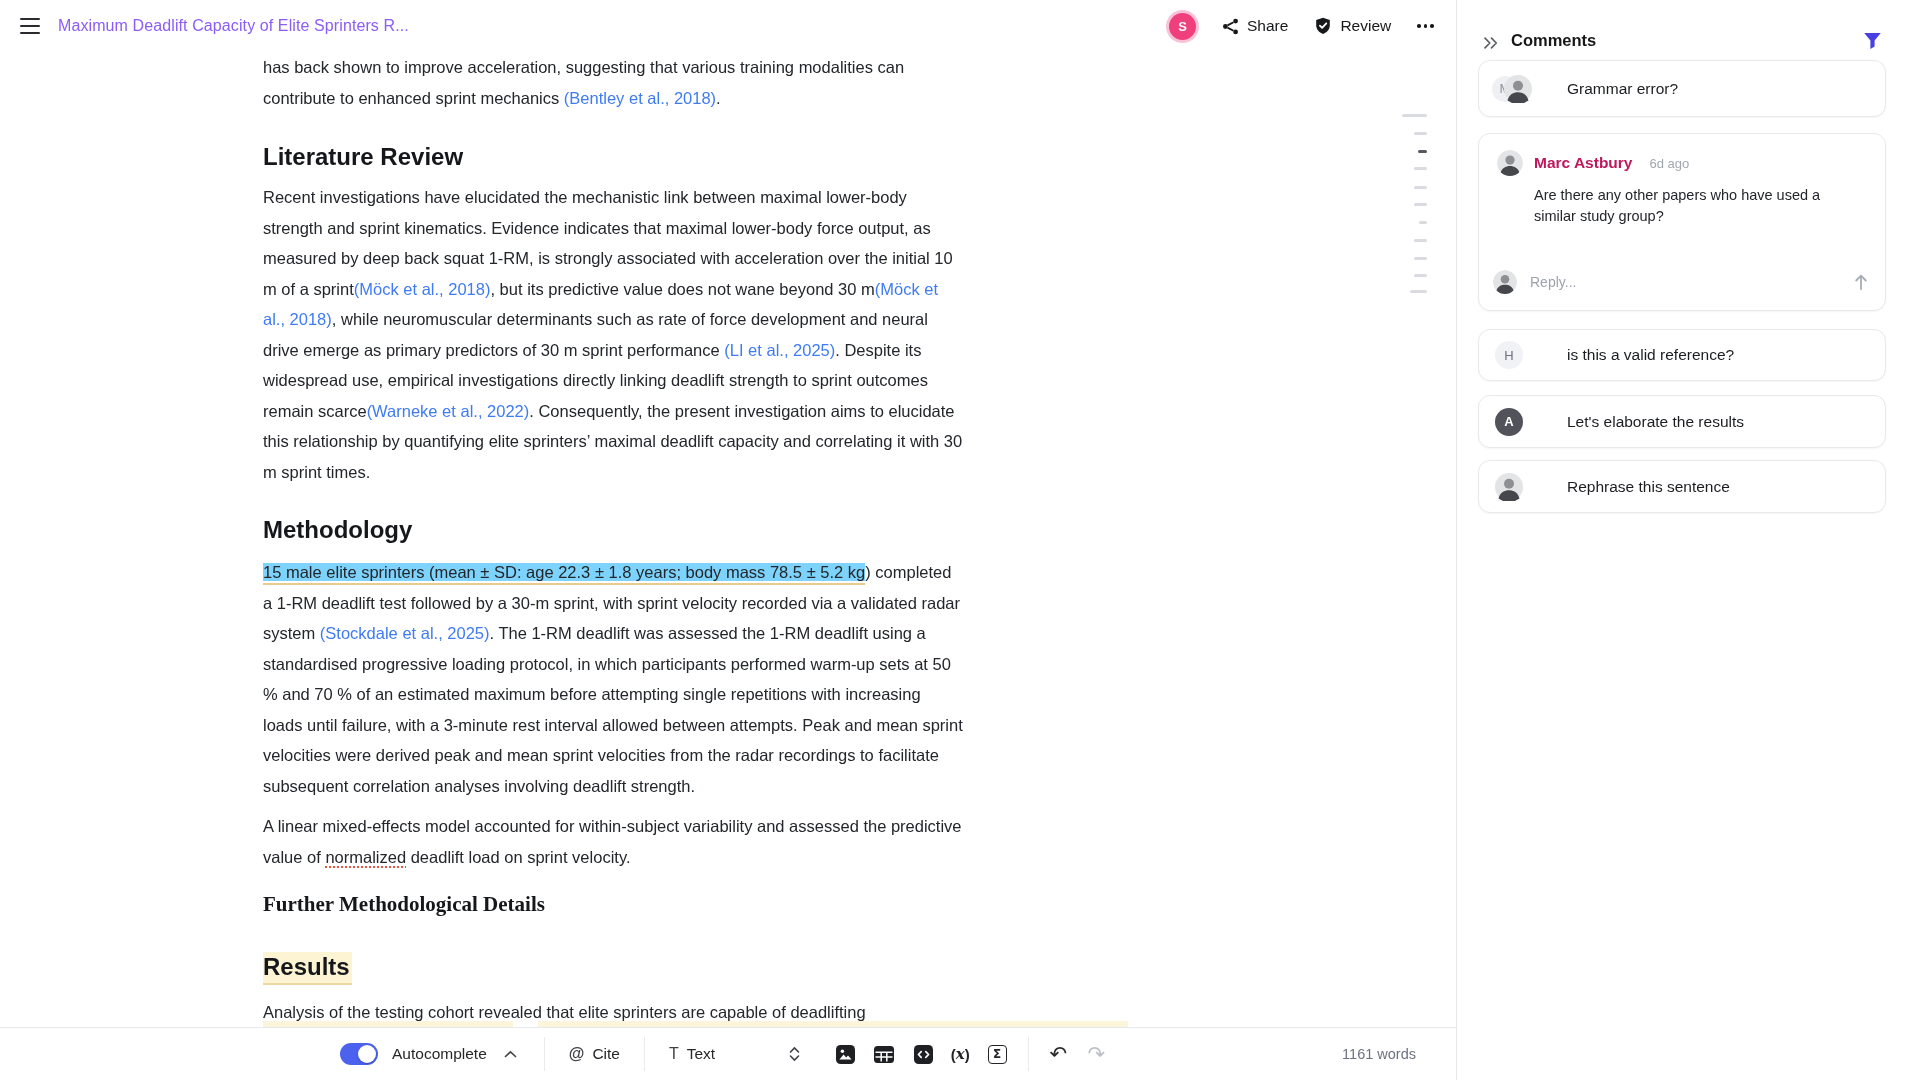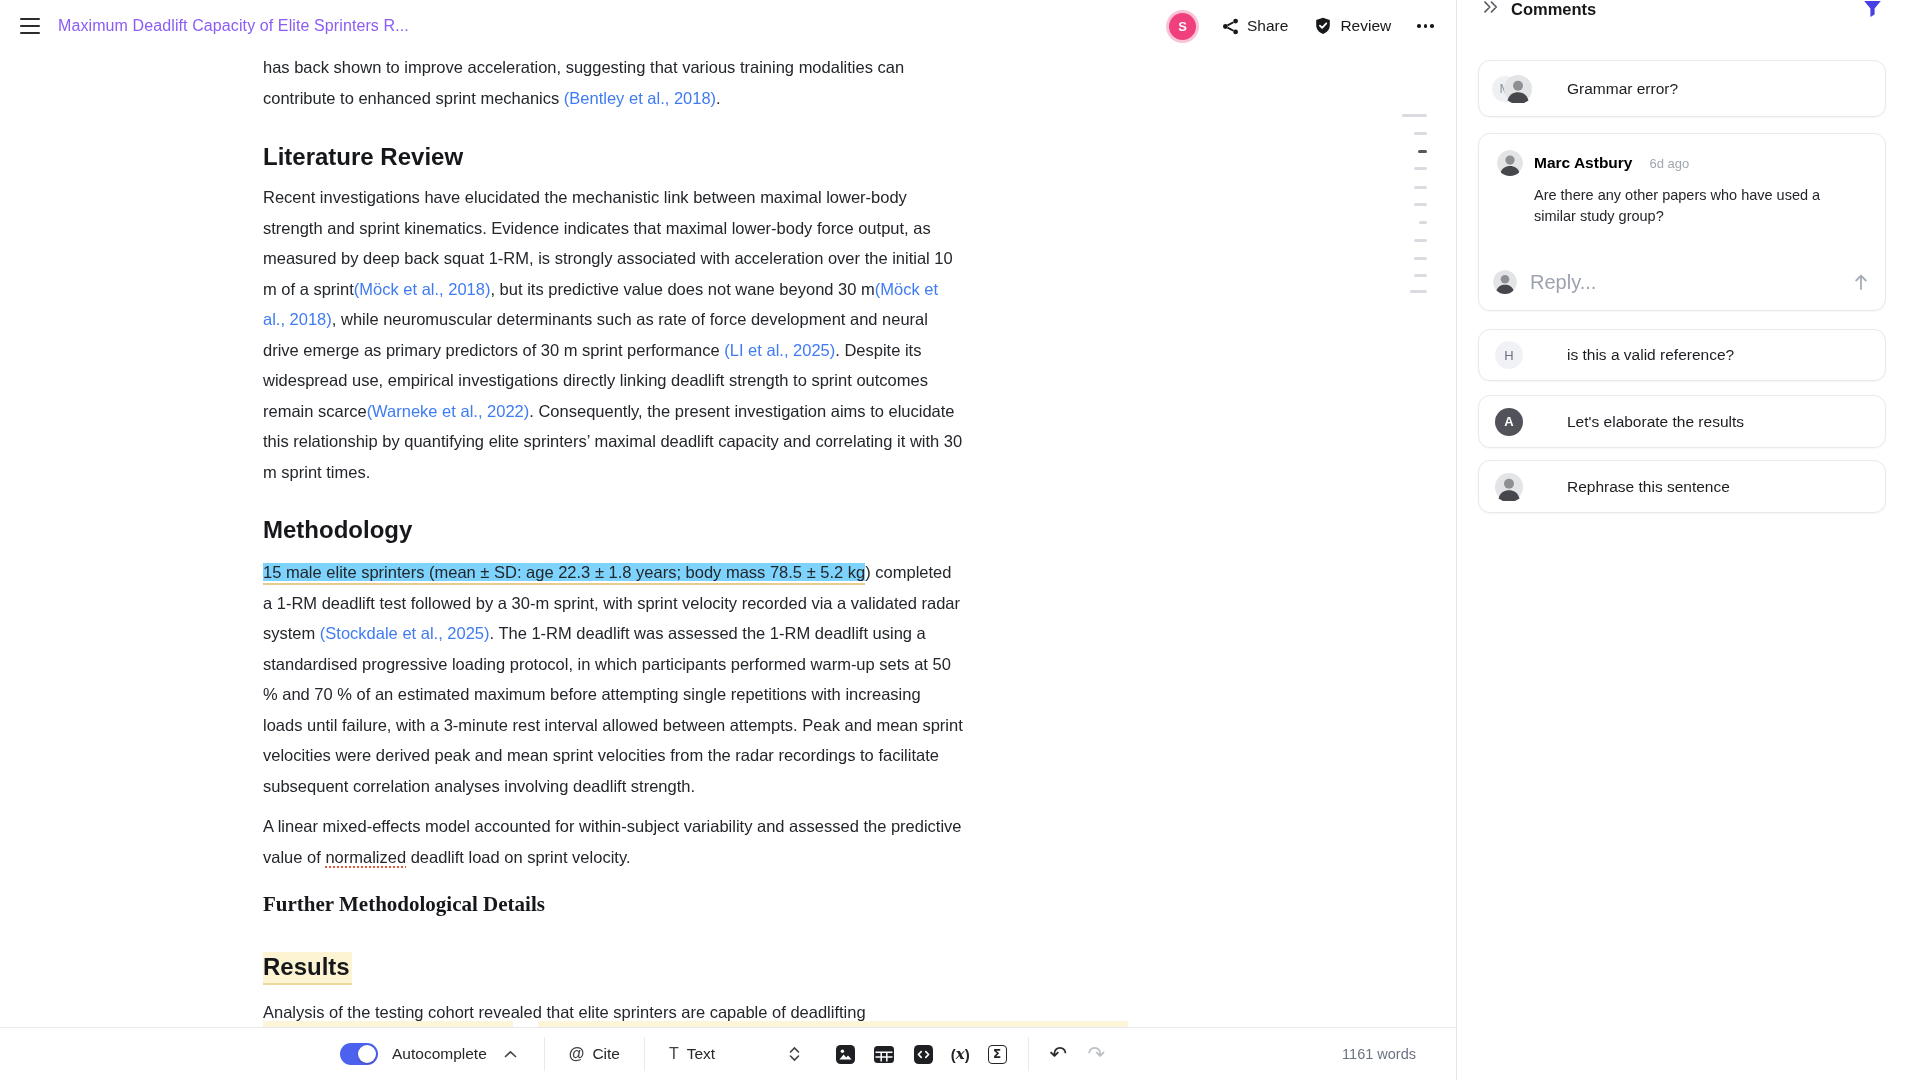--- a/index.html
+++ b/index.html
@@ -64,42 +64,42 @@
   .math-inline { font-size:15px; font-weight:600; color:#232428; white-space:nowrap; }
   .math-inline em { font-family:"DejaVu Serif",serif; font-style:italic; }
   .math-block { width:19px; height:19px; border:1.8px solid #232428; border-radius:4px; display:flex; align-items:center; justify-content:center;
                 font-size:12px; font-weight:700; color:#232428; font-family:"DejaVu Sans",sans-serif; }
   .undo-glyph { font-family:"DejaVu Sans",sans-serif; font-size:21px; color:#2a2a2e; line-height:1; }
   .redo-glyph { font-family:"DejaVu Sans",sans-serif; font-size:21px; color:#bcc0c6; line-height:1; }
   .word-count { margin-left:auto; padding-right:40px; font-size:14.5px; color:#6b7280; }
 
   
   .panel { position:absolute; left:1456px; top:0; width:449px; height:1080px; background:#fff; border-left:1px solid #e6e7ea; }
-  .panel-header { height:50px; display:flex; align-items:flex-start; padding:0 23px 0 26px; }
+  .panel-header { height:50px; display:flex; align-items:flex-end; padding:0 23px 0 26px; }
   .panel-title { margin-left:12px; font-size:16.5px; font-weight:600; color:#18181b; }
   .filter-btn { margin-left:auto; cursor:pointer; display:flex; }
   .card { position:absolute; left:21px; width:408px; background:#fff; border:1px solid #e8e9ed; border-radius:12px;
           box-shadow:0 1px 2px rgba(16,24,40,.04); cursor:pointer; }
   .card-text { font-size:15.5px; font-weight:500; color:#1b1d21; position:absolute; left:88px; top:50%; transform:translateY(-50%); }
   .av { border-radius:50%; display:flex; align-items:center; justify-content:center; flex:none; }
   .av-m { width:26px; height:26px; background:#eef0f3; color:#8f959e; font-size:13px; font-weight:500; position:absolute; left:13px; top:50%; transform:translateY(-50%); }
   .av-photo-sm { width:28px; height:28px; position:absolute; left:25px; top:50%; transform:translateY(-50%); }
   .av-h { width:28px; height:28px; background:#f1f2f5; color:#6b7280; font-size:13px; font-weight:500; position:absolute; left:16px; top:50%; transform:translateY(-50%); }
   .av-a { width:28px; height:28px; background:#52525b; color:#fff; font-size:13px; font-weight:600; position:absolute; left:16px; top:50%; transform:translateY(-50%); }
   .av-photo-solo { width:28px; height:28px; position:absolute; left:16px; top:50%; transform:translateY(-50%); }
 
   .thread-card { padding:16px 18px; }
   .thread-head { display:flex; align-items:center; gap:11px; }
   .thread-av { width:26px; height:26px; flex:none; }
-  .thread-name { font-size:15.5px; font-weight:700; color:#000000; }
+  .thread-name { font-size:15.5px; font-weight:700; color:#be185d; }
   .thread-time { font-size:13px; color:#a2a7af; margin-left:6px; }
   .thread-body { margin:9px 0 0 37px; font-size:14.5px; line-height:21px; color:#24262b; max-width:330px; }
   .reply-row { position:absolute; left:14px; right:16px; bottom:16px; display:flex; align-items:center; }
   .reply-av { width:24px; height:24px; flex:none; }
-  .reply-placeholder { margin-left:13px; font-size:20px; color:#9ca3af; }
+  .reply-placeholder { margin-left:13px; font-size:14px; color:#9ca3af; }
   .send-arrow { margin-left:auto; display:flex; }
 
   svg { display:block; }
 </style>
 </head>
 <body>
 
 <svg width="0" height="0" style="position:absolute">
   <defs>
     <symbol id="photoAv" viewBox="0 0 28 28">

